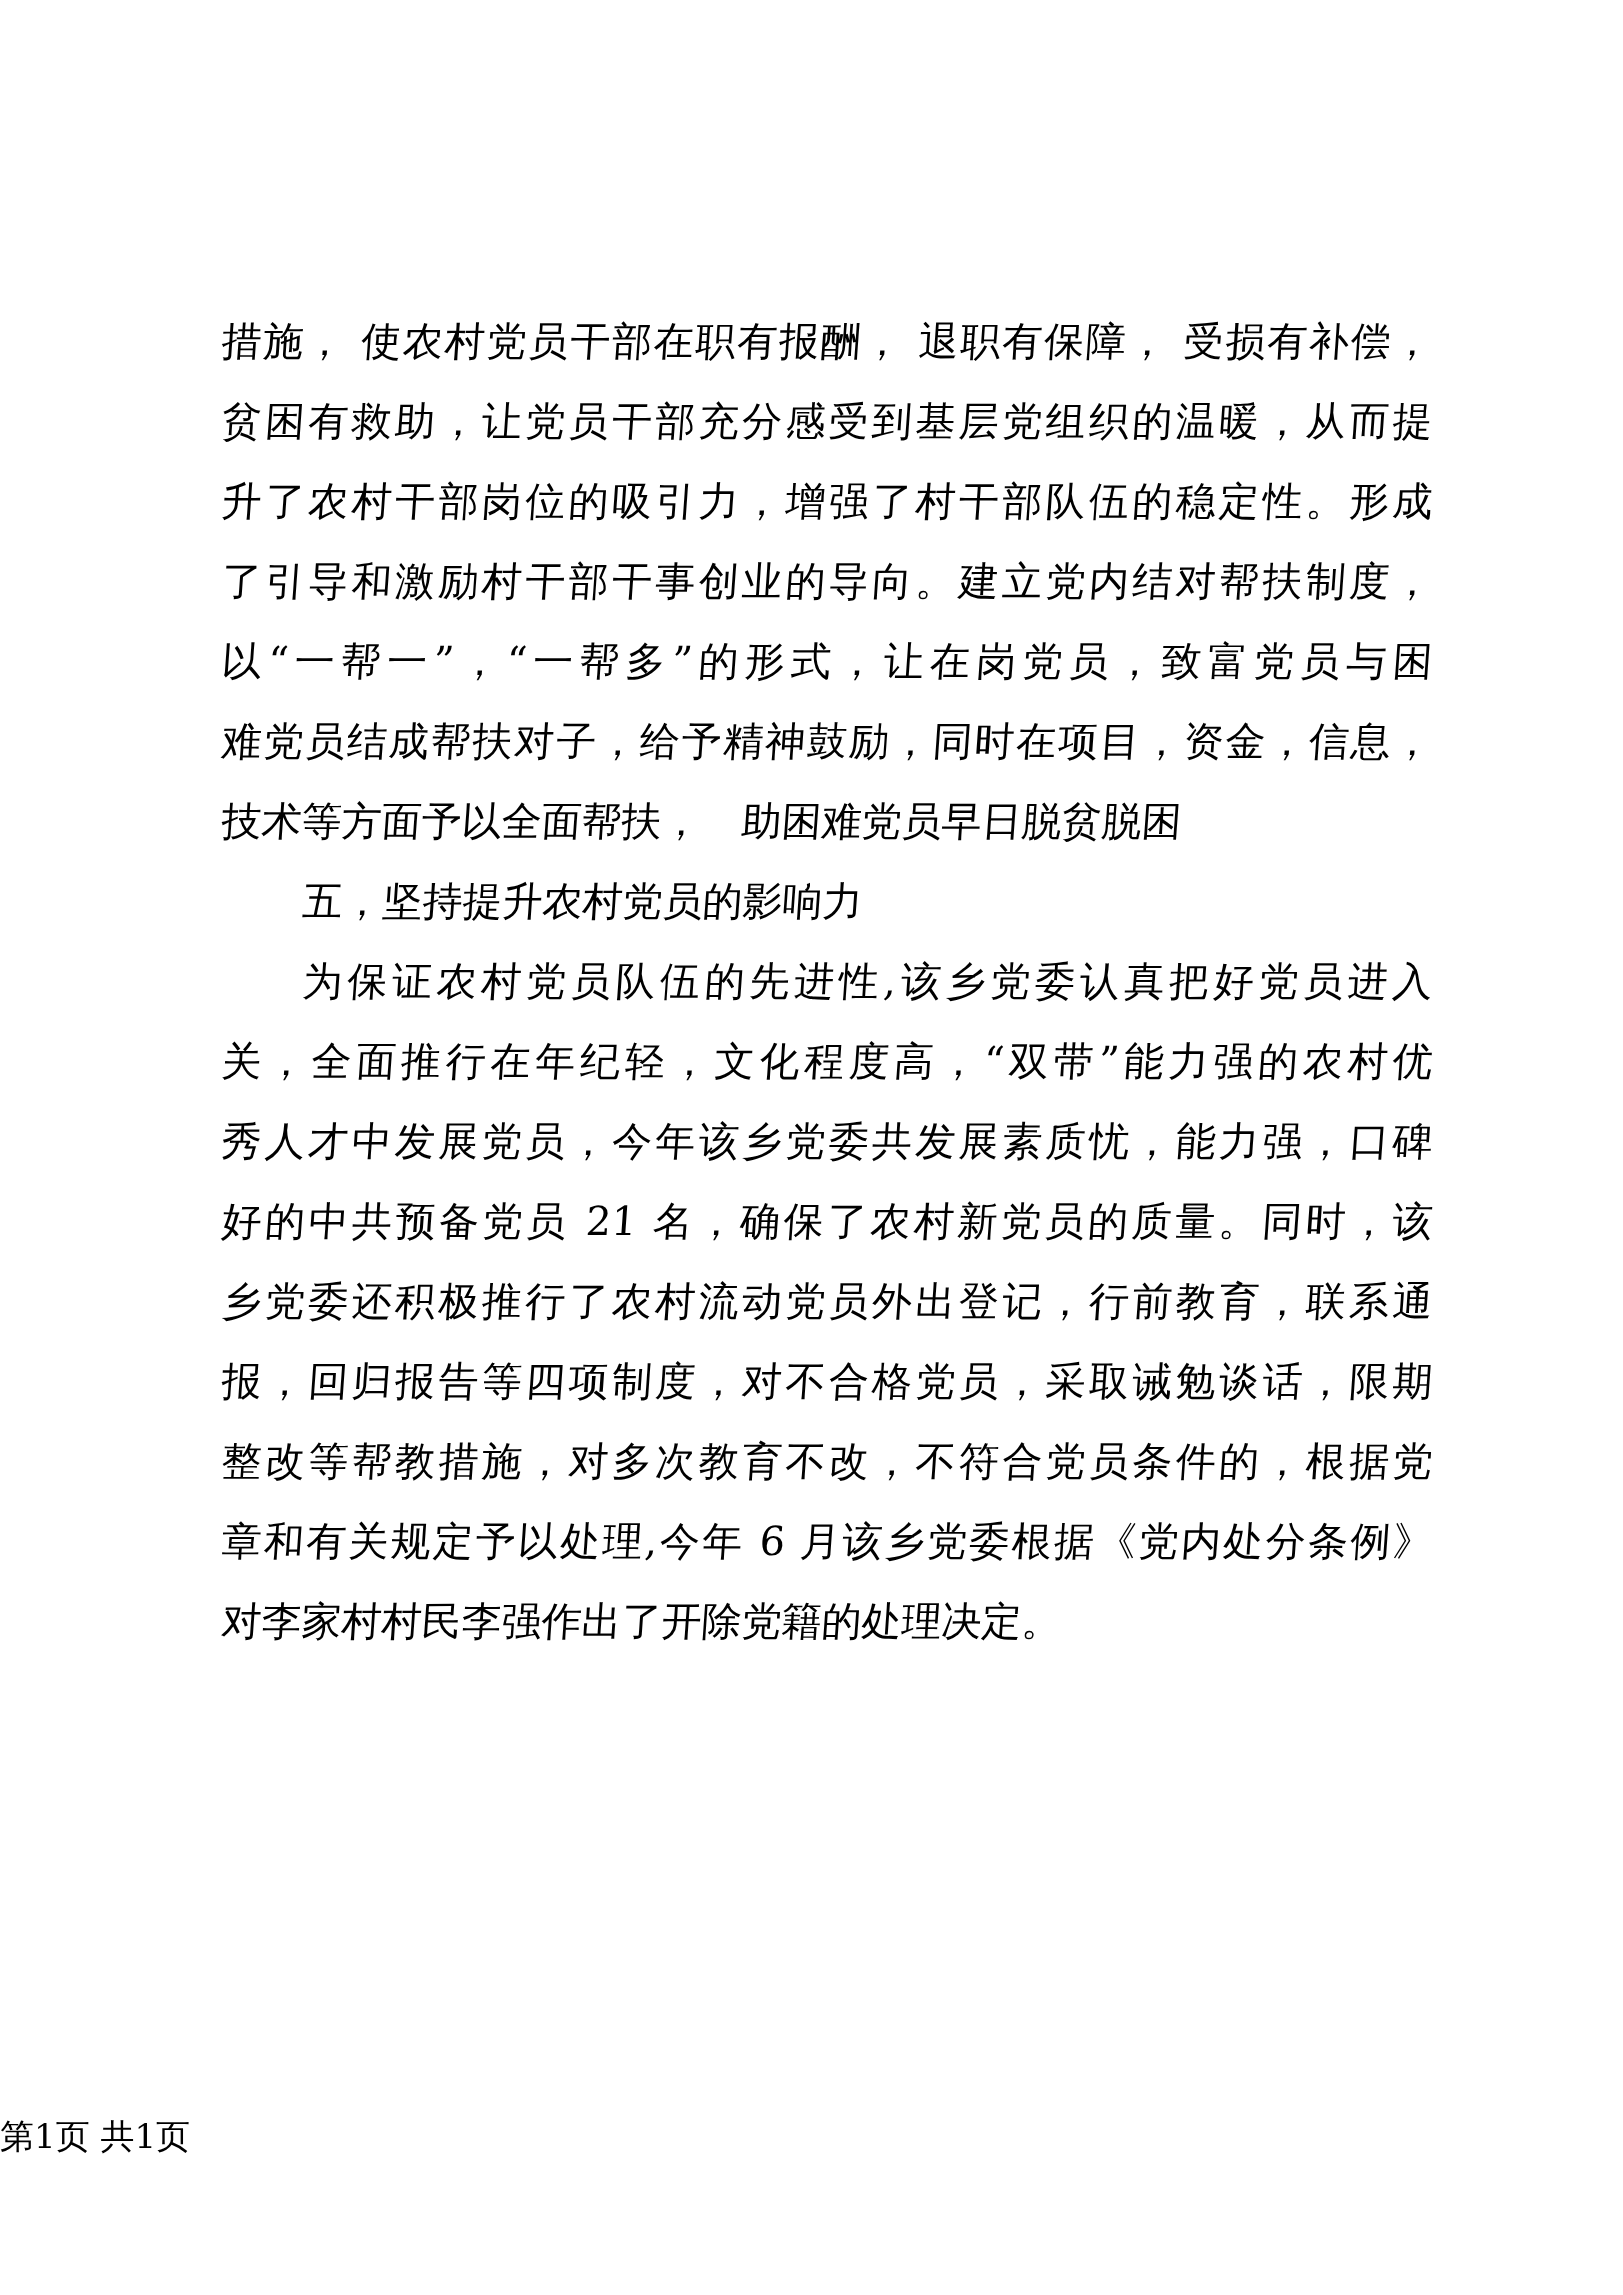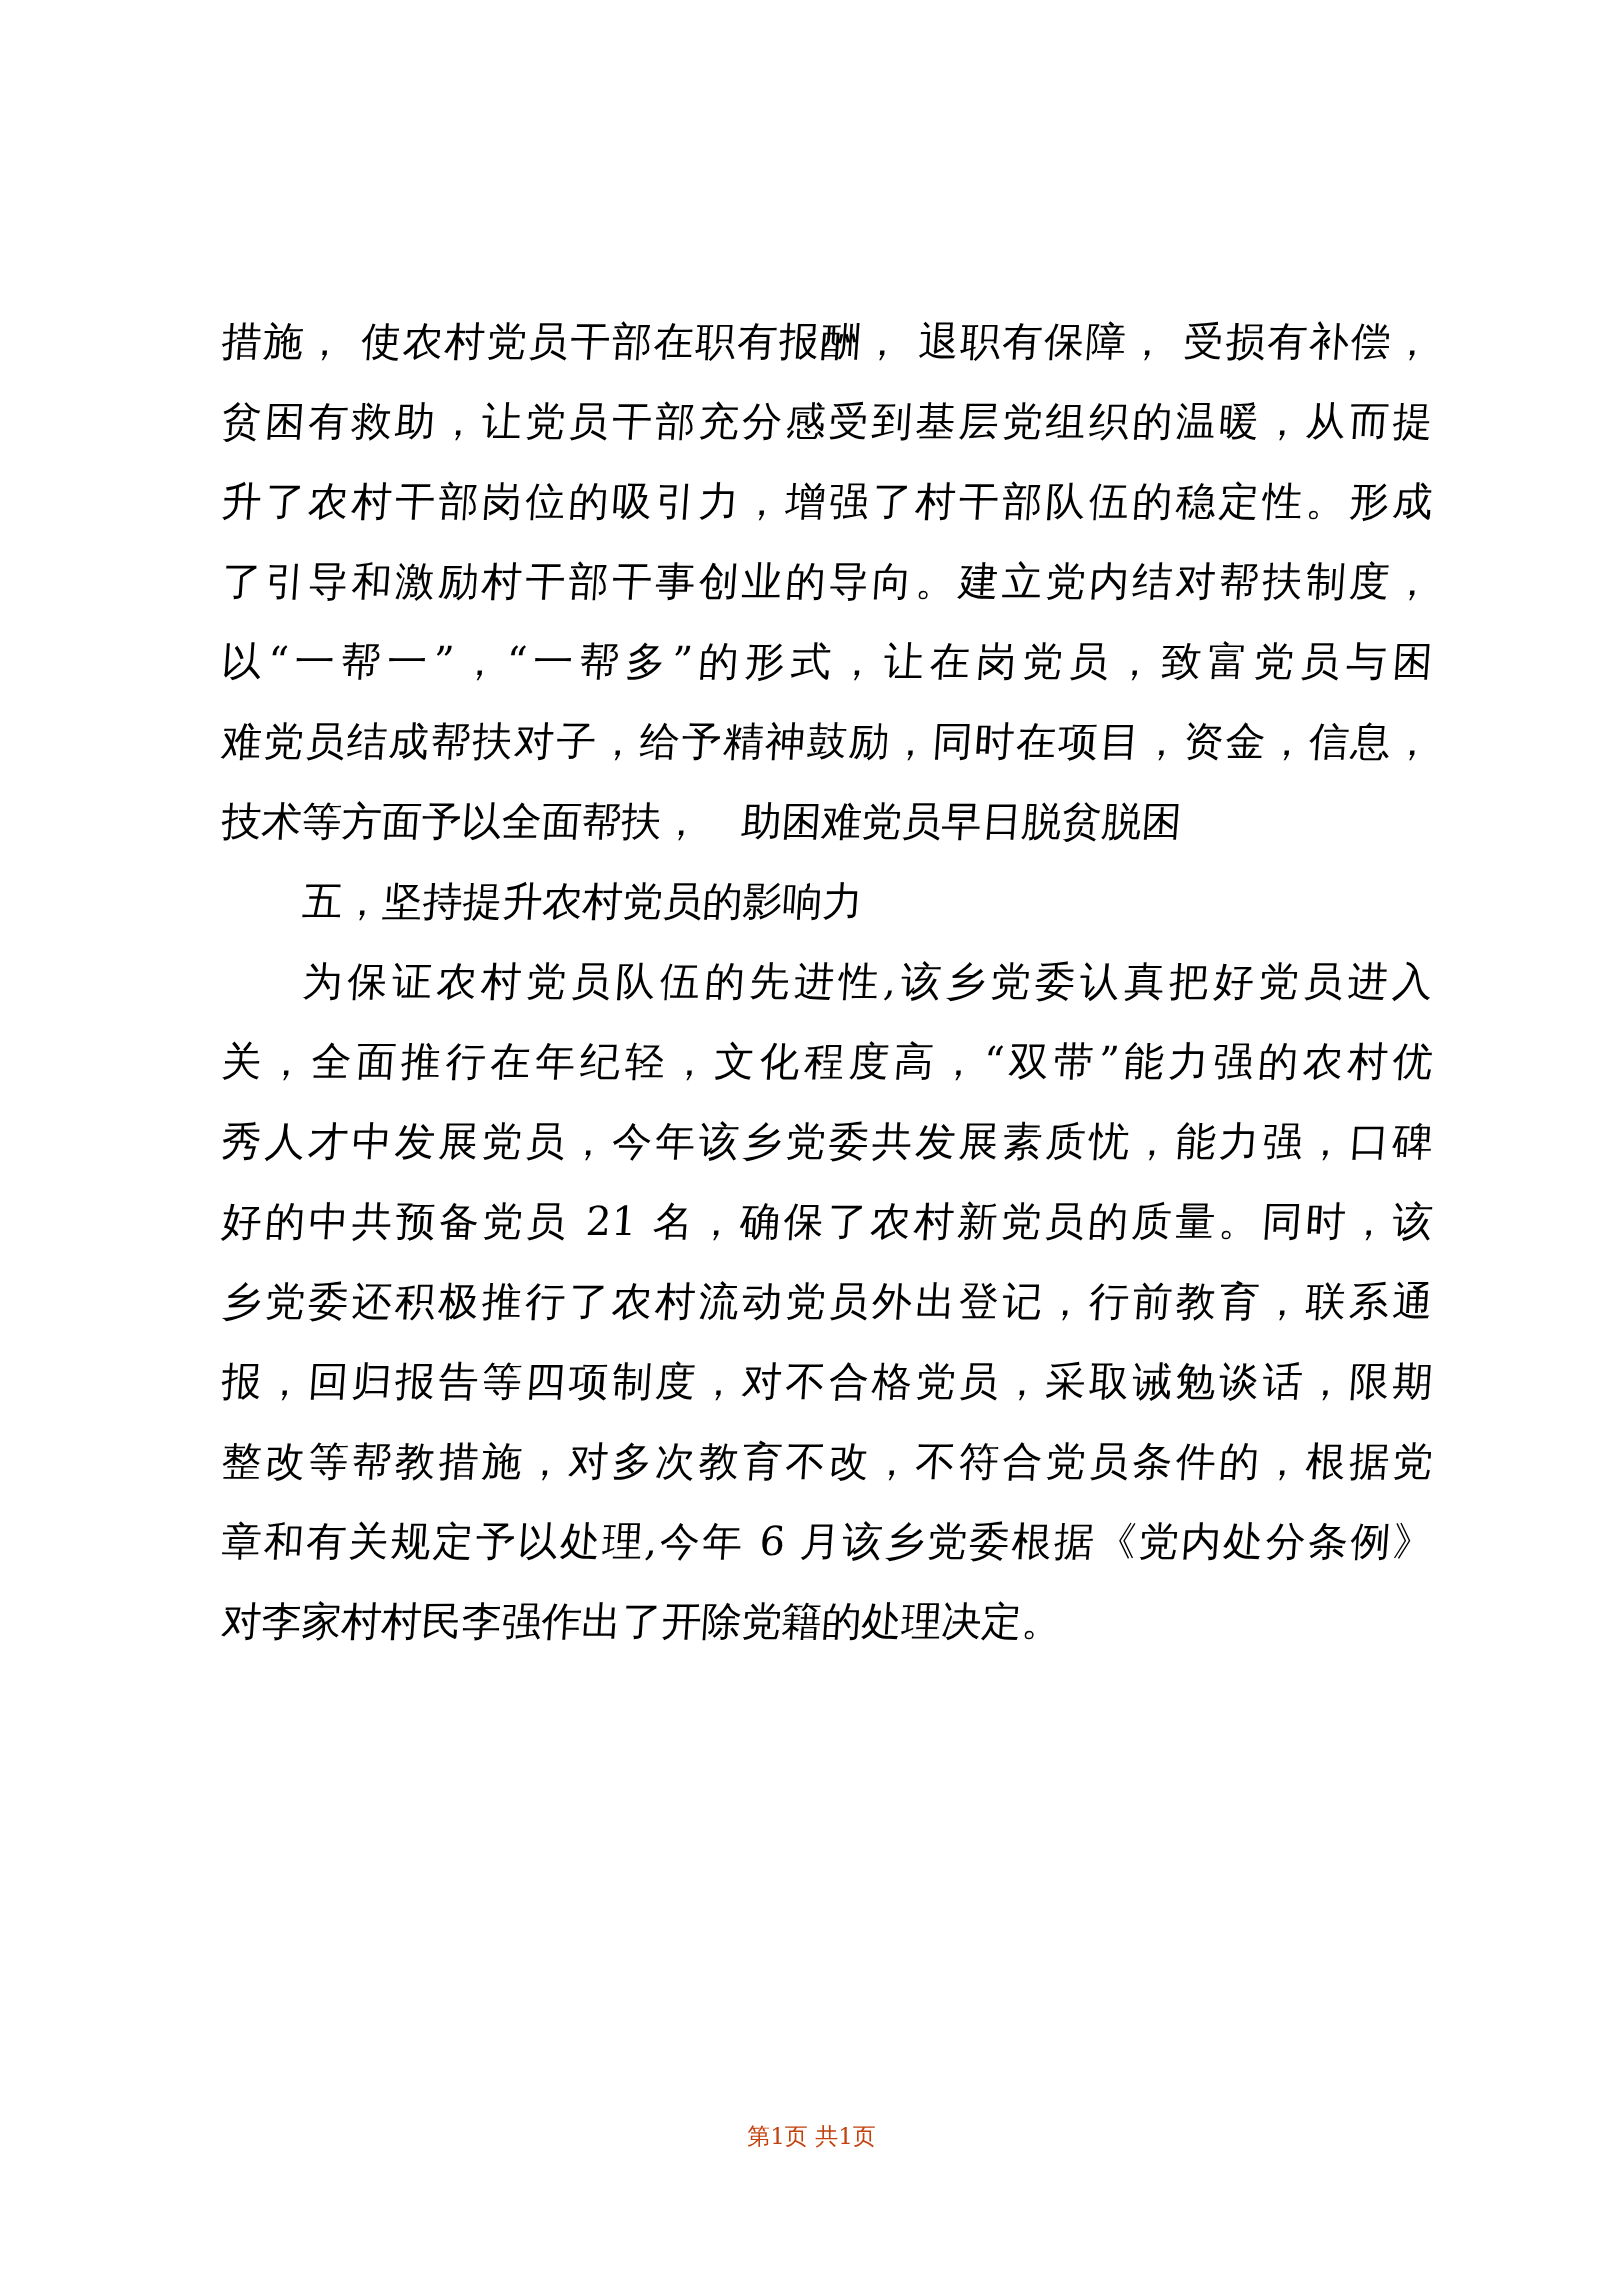--- a/index.html
+++ b/index.html
@@ -35,24 +35,23 @@
     text-align-last: justify;
   }
   .indent {
     text-indent: 81px;
   }
   .footer {
     position: absolute;
     top: 2113px;
     left: 0;
     width: 100%;
-    text-align: center;
-    font-size: 23px;
+    font-size: 34px;
     line-height: 47px;
-    color: #c2410c;
+    color: #000000;
   }
 </style>
 </head>
 <body>
 
 <div class="page">
   <div class="textblock">
     <div class="line j">措施， 使农村党员干部在职有报酬， 退职有保障， 受损有补偿，</div>
     <div class="line j">贫困有救助，让党员干部充分感受到基层党组织的温暖，从而提</div>
     <div class="line j">升了农村干部岗位的吸引力，增强了村干部队伍的稳定性。形成</div>

